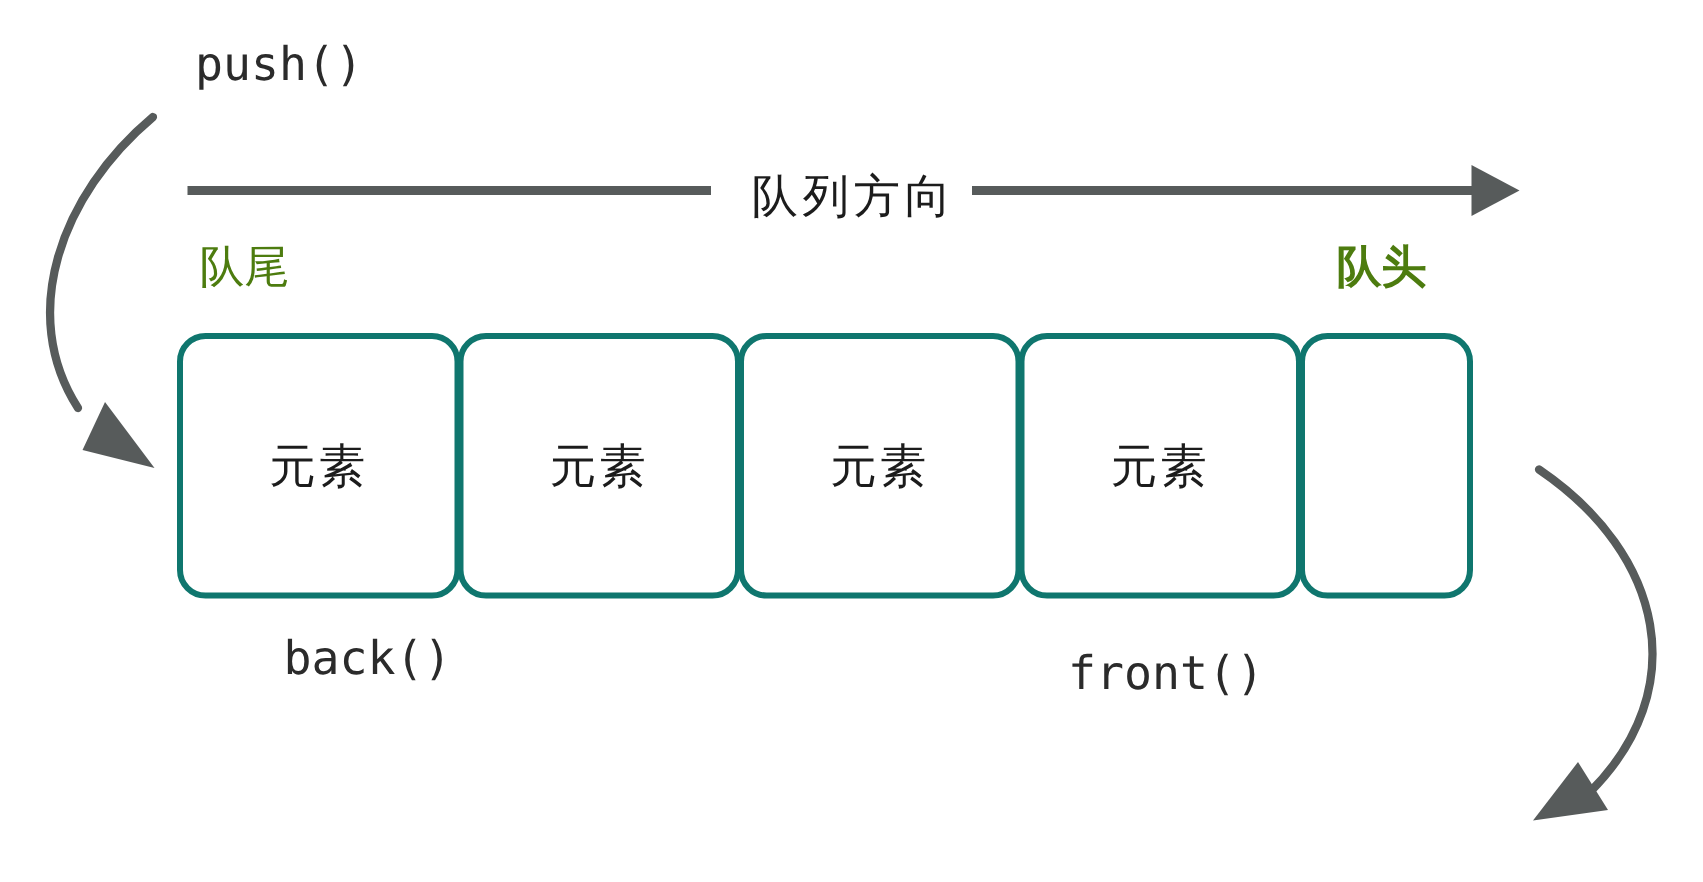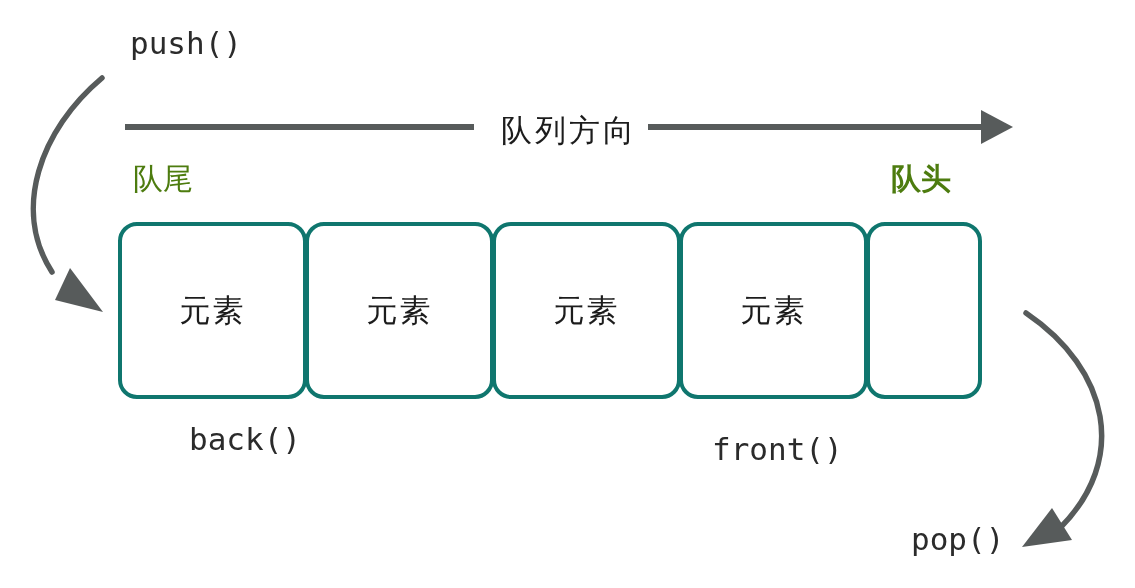--- a/index.html
+++ b/index.html
@@ -110,15 +110,14 @@
   <div class="cell" style="left:679px; top:222px; width:189px; height:177px;">
     <span class="cell-text">元素</span>
   </div>
   <div class="cell" style="left:866px; top:222px; width:116px; height:177px;">
     <span class="cell-text"></span>
   </div>
 
   <div class="label mono-label" style="left:165px; top:424px;margin-left:24px;">back()</div>
   <div class="label mono-label" style="left:712px; top:434px;">front()</div>
 
-  <div class="label mono-label" style="left:911px; top:524px;">pop()</div>
 
 </div>
 
 </body></html>

